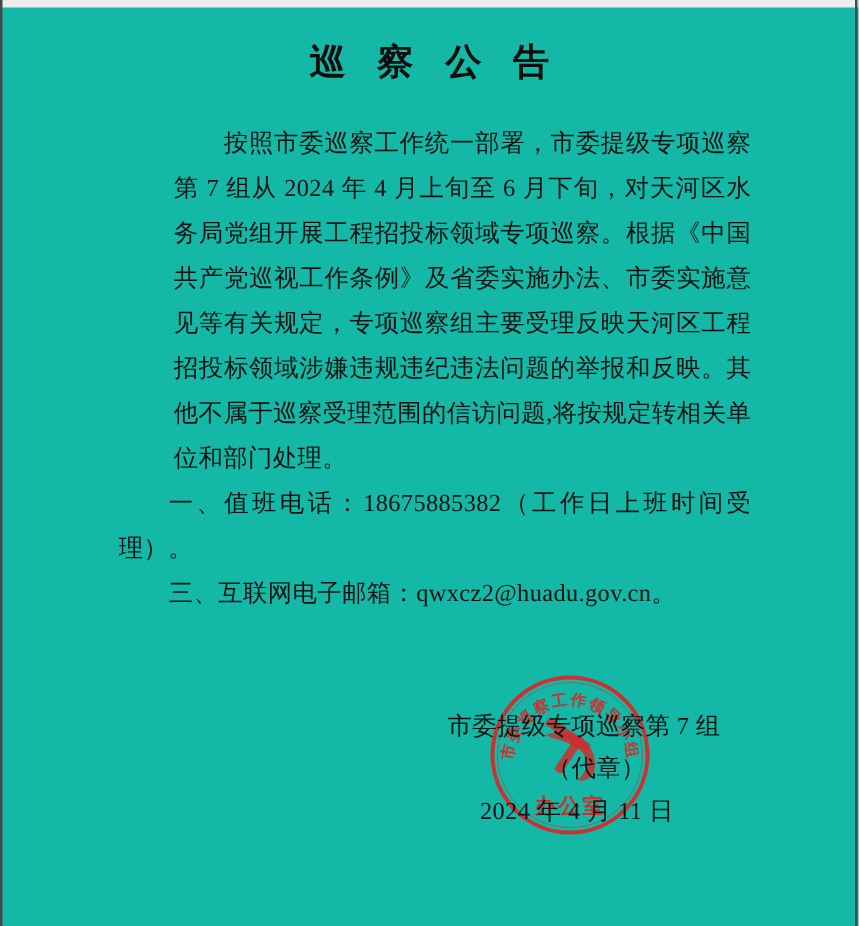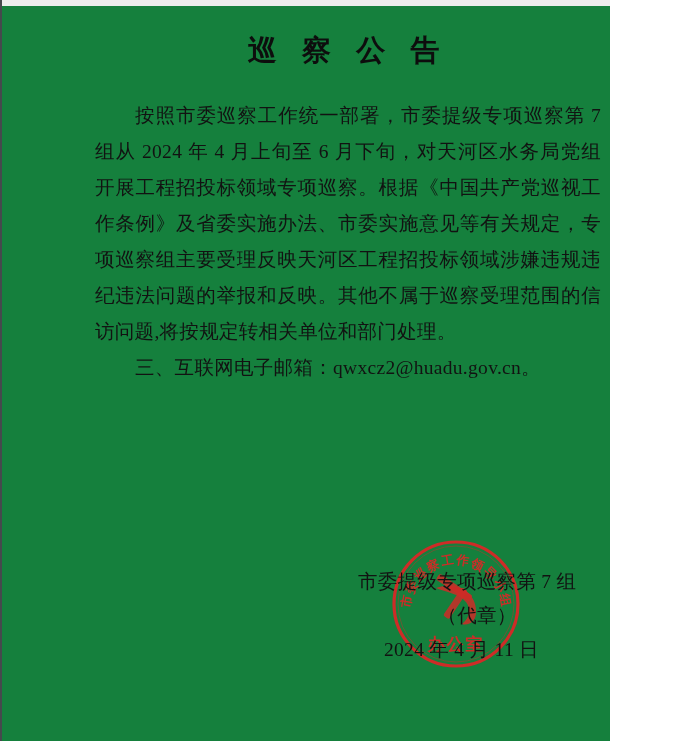--- a/index.html
+++ b/index.html
@@ -7,23 +7,23 @@
     padding: 0;
     background: #ffffff;
   }
 
   body {
     font-family: "Liberation Serif", "DejaVu Serif", serif;
   }
 
   .page {
     position: relative;
-    width: 610px;
-    height: 741px;
-    background: #15803d;
+    width: 687px;
+    height: 741px;
+    background: #14b8a6;
     overflow: hidden;
     box-sizing: border-box;
   }
 
   
   .top-band {
     position: absolute;
     top: 0;
     left: 0;
     width: 687px;
@@ -83,20 +83,21 @@
     line-height: 36px;
     color: #121212;
     text-align: justify;
     text-justify: inter-ideograph;
     margin: 0;
     letter-spacing: 0.3px;
   }
 
   .para.indent {
     text-indent: 40px;
+    margin-left: 44px;
   }
 
   .para.item {
     text-indent: 40px;
   }
 
   
   .sign-block {
     position: absolute;
     top: 565px;
@@ -169,20 +170,21 @@
 
   <div class="content">
 
     <div class="doc-title">巡 察 公 告</div>
 
     <div class="body-block">
 
       <p class="para indent">按照市委巡察工作统一部署，市委提级专项巡察第 7 组从 2024 年 4 月上旬至 6 月下旬，对天河区水务局党组开展工程招投标领域专项巡察。根据《中国共产党巡视工作条例》及省委实施办法、市委实施意见等有关规定，专项巡察组主要受理反映天河区工程招投标领域涉嫌违规违纪违法问题的举报和反映。其他不属于巡察受理范围的信访问题,将按规定转相关单位和部门处理。</p>
 
 
+      <p class="para item">一、值班电话：18675885382（工作日上班时间受理）。</p>
 
 
       <p class="para item">三、互联网电子邮箱：qwxcz2@huadu.gov.cn。</p>
 
     </div>
 
     <div class="seal">
       <svg viewBox="0 0 132 132" xmlns="http://www.w3.org/2000/svg">
         <defs>
           <path id="arcPath" d="M 20,72 A 46,46 0 0 1 112,72" fill="none"></path>

